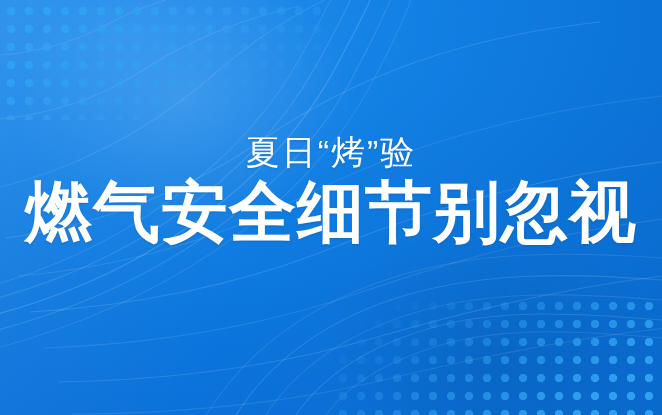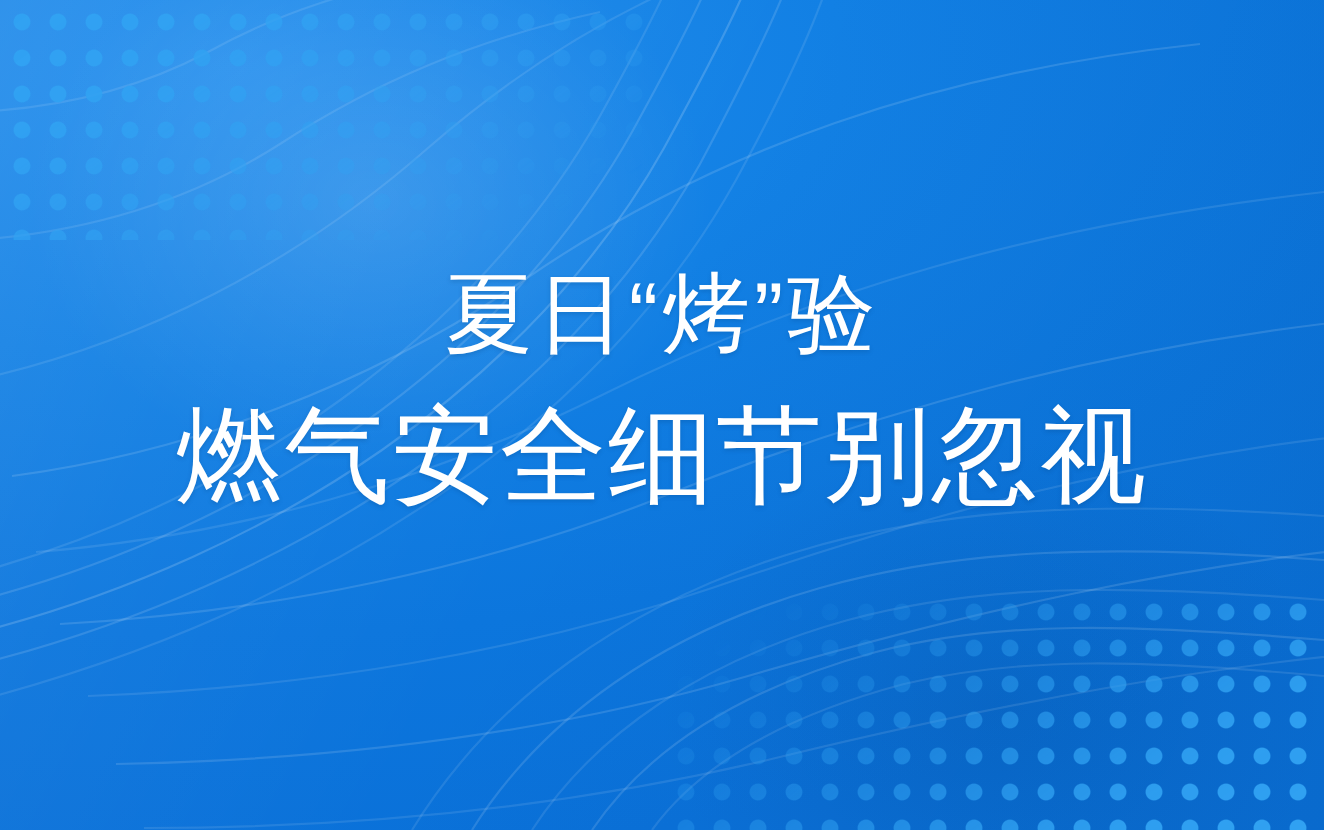--- a/index.html
+++ b/index.html
@@ -95,28 +95,27 @@
     text-align: center;
     z-index: 5;
   }
   .line {
     color: #ffffff;
     white-space: nowrap;
     line-height: 1.18;
     text-shadow: 0 1px 2px rgba(6, 58, 112, 0.22);
   }
   .line-1 {
-    font-size: 44px;
+    font-size: 34px;
     font-weight: 400;
     letter-spacing: 2px;
-    margin-bottom: 14px;
   }
   .line-2 {
-    font-size: 53px;
-    font-weight: 400;
+    font-size: 67px;
+    font-weight: 700;
     letter-spacing: 1px;
   }
 </style>
 </head>
 <body>
 
 <div id="banner">
 
   <div class="bg-base"></div>
   <div class="bg-sheen"></div>

